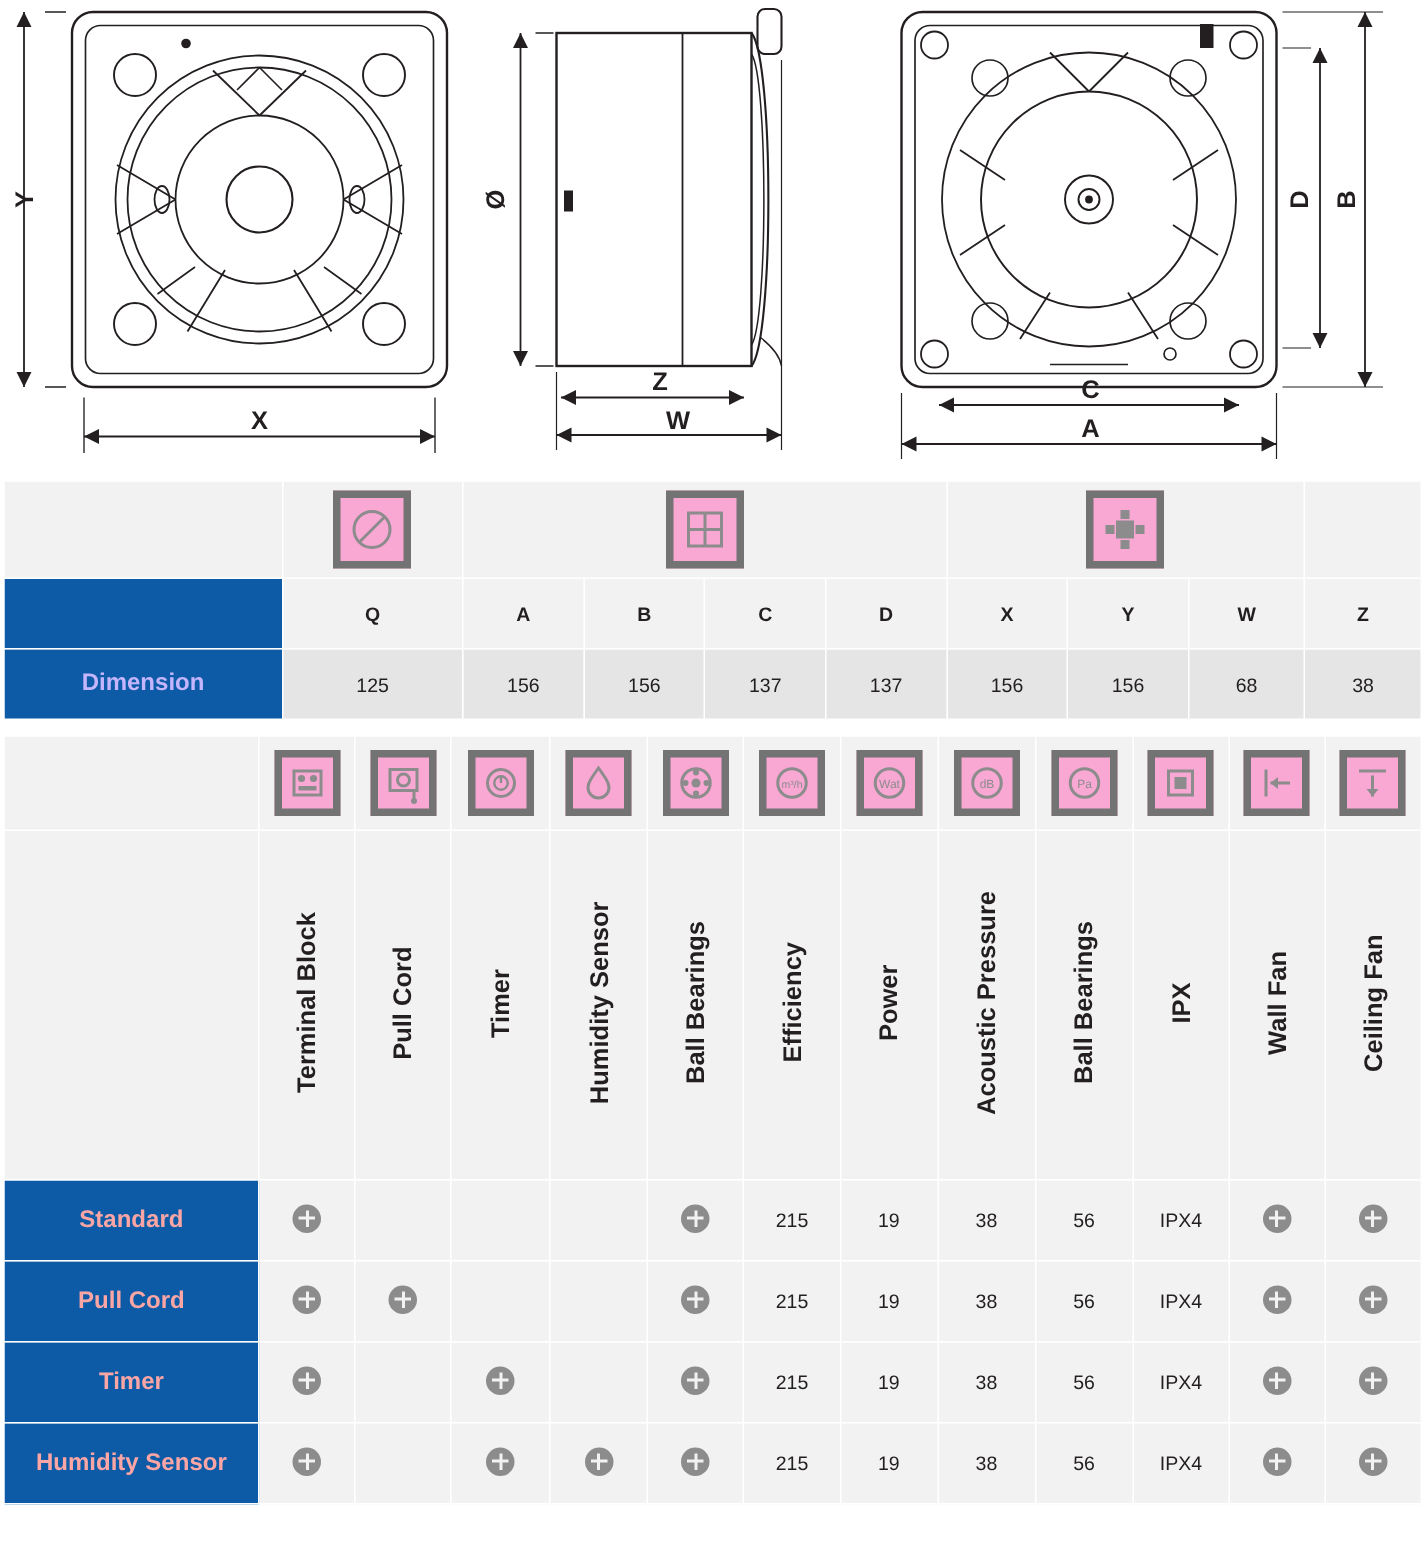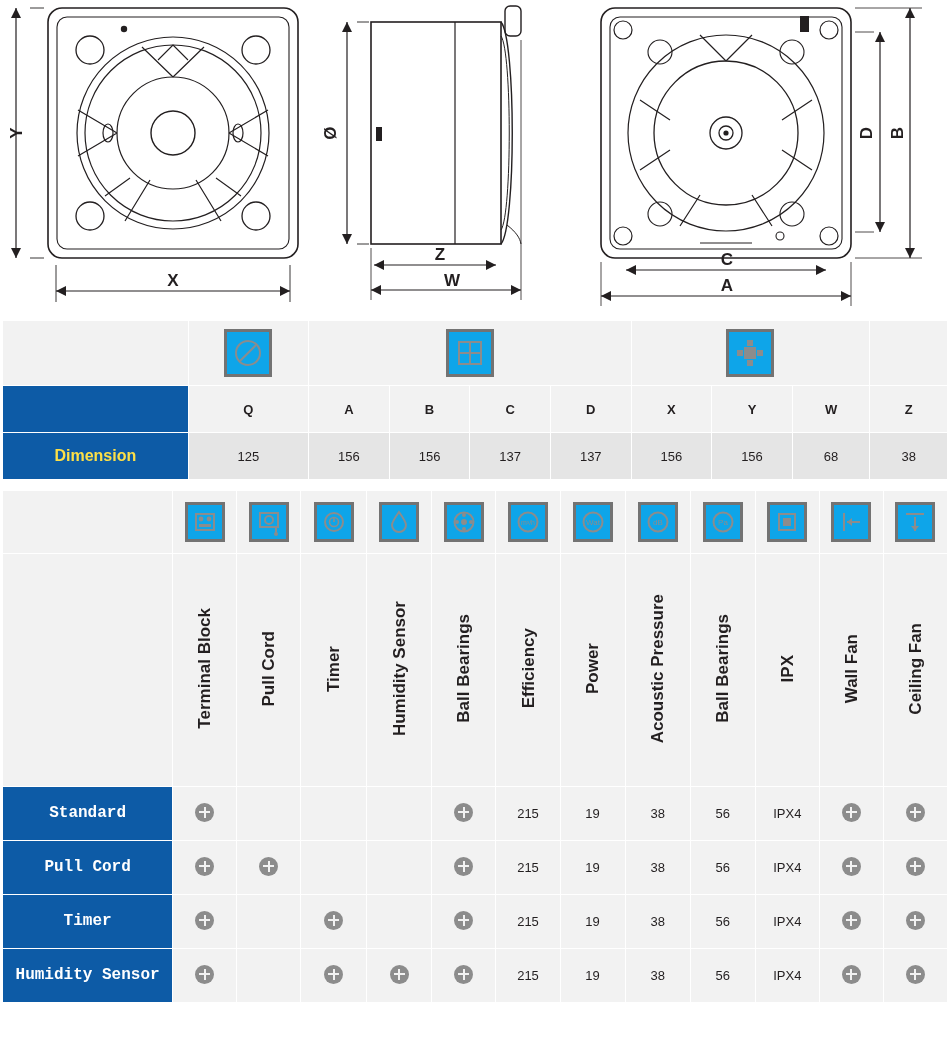--- a/index.html
+++ b/index.html
@@ -25,40 +25,39 @@
     text-align:center;
     vertical-align:middle;
     font-size:13px;
     color:#231f20;
     height:46px;
     padding:0;
   }
   .dim-table .icon-row td{height:64px;background:#f2f2f2;}
   .dim-table .hdr td{font-weight:bold;font-size:13px;background:#f2f2f2;}
   .dim-table td.bluecell{
-    background:#0d5ba6;color:#fde047;font-weight:bold;font-size:16px;
+    background:#0d5ba6;color:#c4b5fd;font-weight:bold;font-size:16px;
   }
   .dim-table td.blank{background:#f2f2f2;}
 
   .gap{height:10px;background:#ffffff;}
 
   .feat-table{width:946px;margin:0 2px;table-layout:fixed;}
   .feat-table td{
     border:1px solid #ffffff;
     background:#f2f2f2;
     text-align:center;
     vertical-align:middle;
     font-size:13px;
     color:#231f20;
     padding:0;
   }
   .feat-table td.blue{
-    background:#0d5ba6;color:#ffffff;font-weight:bold;font-size:16px;
+    background:#0d5ba6;color:#fca5a5;font-weight:bold;font-size:16px;
     line-height:19px;
-    font-family:Liberation Mono, monospace;
   }
   .feat-table tr.icon-row td{height:62px;}
   .feat-table tr.label-row td{height:232px;}
   .feat-table tr.data-row td{height:53px;}
 
   .vlabel{
     writing-mode:vertical-rl;
     transform:rotate(180deg);
     font-weight:bold;
     font-size:17px;
@@ -73,22 +72,22 @@
     background:#8c8c8c;position:relative;
   }
   .plus:before,.plus:after{
     content:"";position:absolute;background:#f2f2f2;
   }
   .plus:before{left:4px;top:8.5px;width:11px;height:2px;}
   .plus:after{top:4px;left:8.5px;height:11px;width:2px;}
 
   
   .tile{
-    display:inline-block;width:34px;height:34px;background:#0ea5e9;
-    border:3px solid #737373;position:relative;vertical-align:middle;
+    display:inline-block;width:34px;height:34px;background:#f9a8d4;
+    border:5px solid #737373;position:relative;vertical-align:middle;
   }
   .tile svg{position:absolute;left:0;top:0;}
   .tile-lg{width:42px;height:42px;}
 </style>
 </head>
 <body>
 
 <div class="page">
 
   <div class="drawings">

